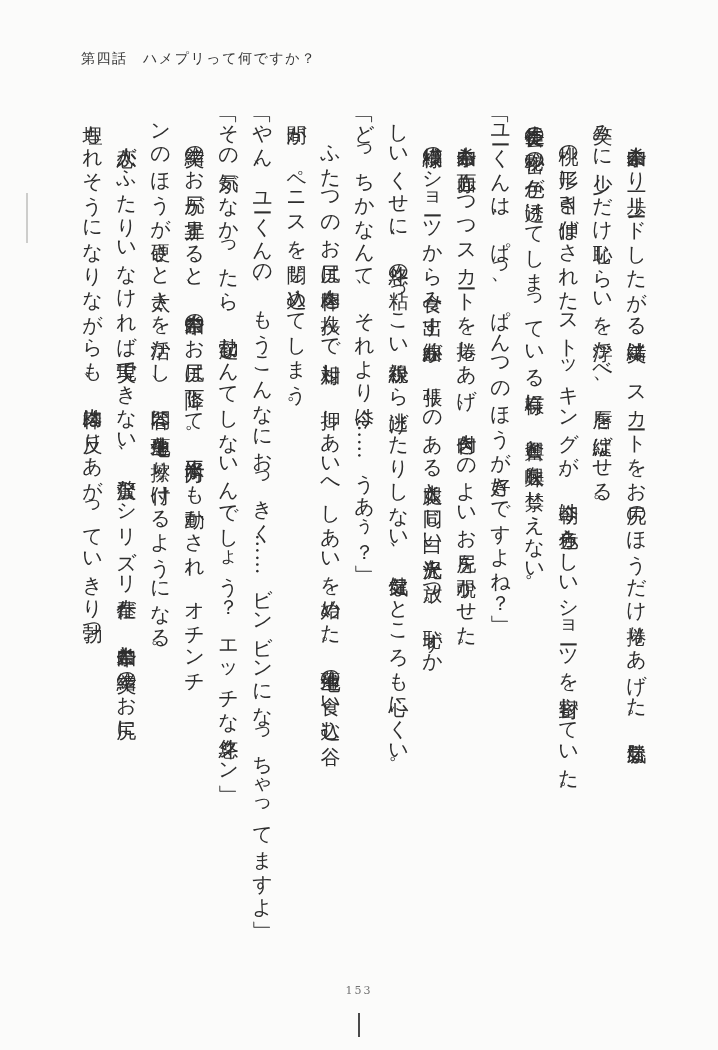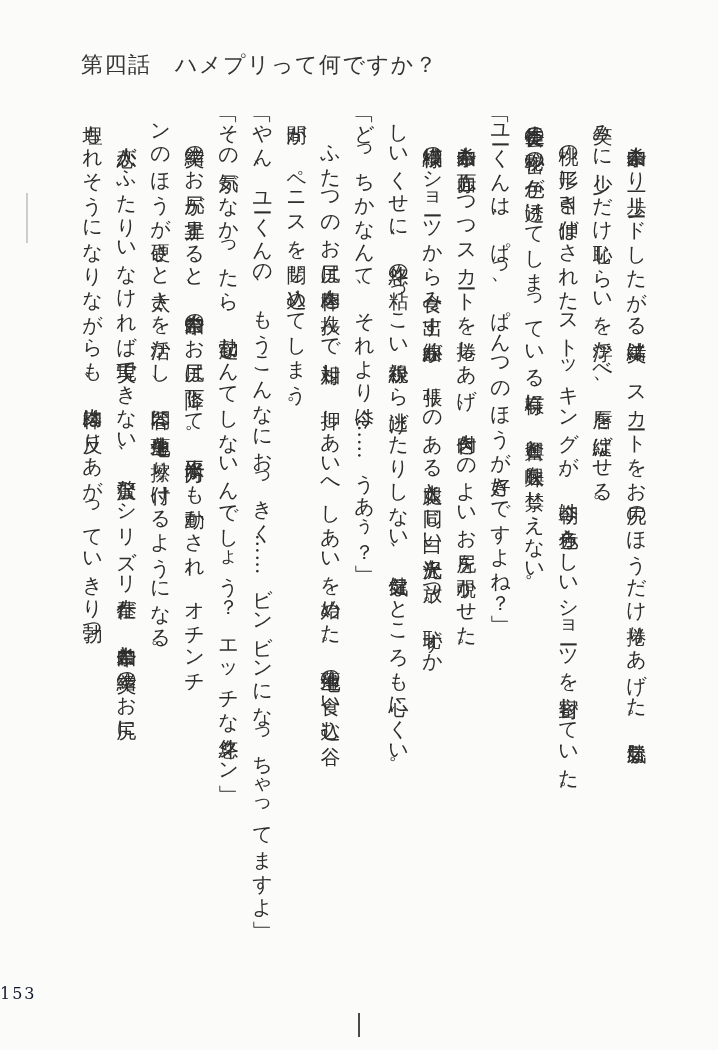--- a/index.html
+++ b/index.html
@@ -12,21 +12,21 @@
     position: relative;
     background: #fbfbfa;
     color: #2b2b2b;
     font-family: "DejaVu Serif", serif;
     overflow: hidden;
   }
   .chapter-header {
     position: absolute;
     left: 81px;
     top: 50px;
-    font-size: 22px;
+    font-size: 14px;
     letter-spacing: 1.5px;
     color: #343434;
     white-space: nowrap;
   }
   .body-text {
     position: absolute;
     top: 110px;
     right: 64px;
     height: 860px;
     writing-mode: vertical-rl;
@@ -40,24 +40,24 @@
     white-space: nowrap;
   }
   .line.indented {
     text-indent: 21px;
   }
   .page-number {
     position: absolute;
     left: 0;
     right: 0;
     top: 984px;
-    text-align: left;
-    font-size: 16px;
+    text-align: center;
+    font-size: 11px;
     letter-spacing: 2px;
-    color: #0f172a;
+    color: #737373;
   }
   .footer-ornament {
     position: absolute;
     left: 358px;
     top: 1013px;
     width: 2px;
     height: 24px;
     background: #4a4a4a;
   }
   .margin-artifact {

